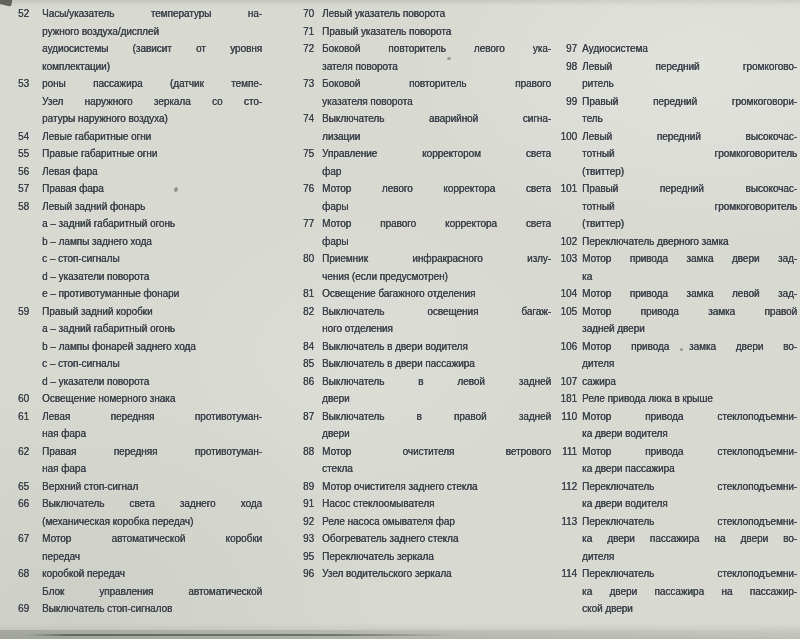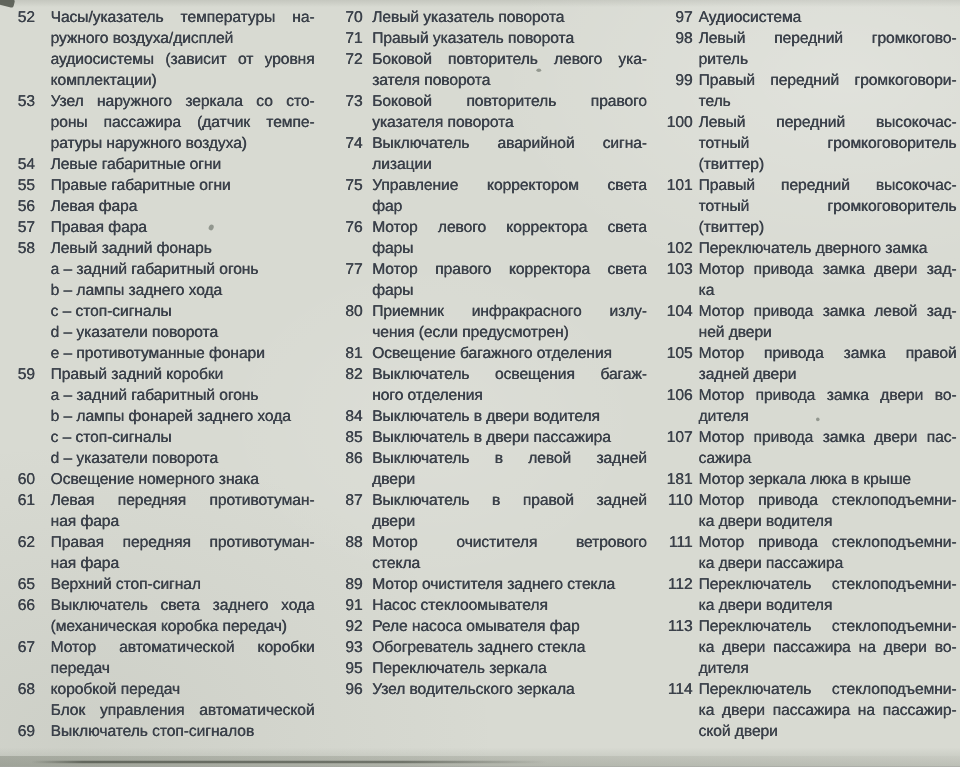--- a/index.html
+++ b/index.html
@@ -6,27 +6,27 @@
   .page{
     position:relative;width:800px;height:639px;overflow:hidden;
     background-color:#d8dad2;
     background-image:
       radial-gradient(ellipse 420px 260px at 88% 10%, rgba(255,255,255,0.22), rgba(255,255,255,0) 70%),
       radial-gradient(ellipse 260px 200px at 45% 55%, rgba(255,255,255,0.10), rgba(255,255,255,0) 70%),
       radial-gradient(ellipse 500px 350px at 8% 96%, rgba(110,115,105,0.10), rgba(110,115,105,0) 70%),
       linear-gradient(to bottom, rgba(120,124,114,0.20) 0, rgba(120,124,114,0) 6px),
       linear-gradient(to top, rgba(105,110,100,0.25) 0, rgba(105,110,100,0) 16px);
     font-family:"Liberation Sans","DejaVu Sans",sans-serif;
-    font-size:13px;line-height:17.5px;color:#3b414a;
+    font-size:10px;line-height:17.5px;color:#3b414a;
     letter-spacing:-0.05px;
   }
   .col{position:absolute;top:5px;}
   .col-1{left:12px;width:250px;}
-  .col-2{left:286px;width:253px;}
-  .col-3{left:549px;width:248px;}
+  .col-2{left:298px;width:253px;}
+  .col-3{left:549px;width:248px;margin-top:35px;}
   .item{display:flex;align-items:flex-start;}
   .num{text-align:right;flex:0 0 auto;text-shadow:0.35px 0 0 currentColor;}
   .col-1 .num{width:17px;margin-right:13px;}
   .col-2 .num{width:16px;margin-right:8px;}
   .col-3 .num{width:28px;margin-right:5px;}
   .lines{flex:1;min-width:0;}
   .line{white-space:nowrap;text-shadow:0.35px 0 0 currentColor;}
   .line.j{white-space:normal;text-align:justify;text-align-last:justify;max-height:17.5px;overflow:hidden;}
   
   .corner-mark{position:absolute;left:-3px;top:-2px;width:15px;height:7px;background:#4e5249;
@@ -52,22 +52,22 @@
         <div class="lines">
           <div class="line j">Часы/указатель температуры на-</div>
           <div class="line">ружного воздуха/дисплей</div>
           <div class="line j">аудиосистемы (зависит от уровня</div>
           <div class="line">комплектации)</div>
         </div>
       </div>
       <div class="item">
         <div class="num">53</div>
         <div class="lines">
+          <div class="line j">роны пассажира (датчик темпе-</div>
           <div class="line j">Узел наружного зеркала со сто-</div>
-          <div class="line j">роны пассажира (датчик темпе-</div>
           <div class="line">ратуры наружного воздуха)</div>
         </div>
       </div>
       <div class="item">
         <div class="num">54</div>
         <div class="lines">
           <div class="line">Левые габаритные огни</div>
         </div>
       </div>
       <div class="item">
@@ -355,48 +355,46 @@
         <div class="num">103</div>
         <div class="lines">
           <div class="line j">Мотор привода замка двери зад-</div>
           <div class="line">ка</div>
         </div>
       </div>
       <div class="item">
         <div class="num">104</div>
         <div class="lines">
           <div class="line j">Мотор привода замка левой зад-</div>
-          <div class="line">ней двери</div>
         </div>
       </div>
       <div class="item">
         <div class="num">105</div>
         <div class="lines">
           <div class="line j">Мотор привода замка правой</div>
           <div class="line">задней двери</div>
         </div>
       </div>
       <div class="item">
         <div class="num">106</div>
         <div class="lines">
           <div class="line j">Мотор привода замка двери во-</div>
           <div class="line">дителя</div>
         </div>
       </div>
       <div class="item">
         <div class="num">107</div>
         <div class="lines">
-          <div class="line j">Мотор привода замка двери пас-</div>
           <div class="line">сажира</div>
         </div>
       </div>
       <div class="item">
         <div class="num">181</div>
         <div class="lines">
-          <div class="line">Мотор зеркала люка в крыше</div>
+          <div class="line">Реле привода люка в крыше</div>
         </div>
       </div>
       <div class="item">
         <div class="num">110</div>
         <div class="lines">
           <div class="line j">Мотор привода стеклоподъемни-</div>
           <div class="line">ка двери водителя</div>
         </div>
       </div>
       <div class="item">

